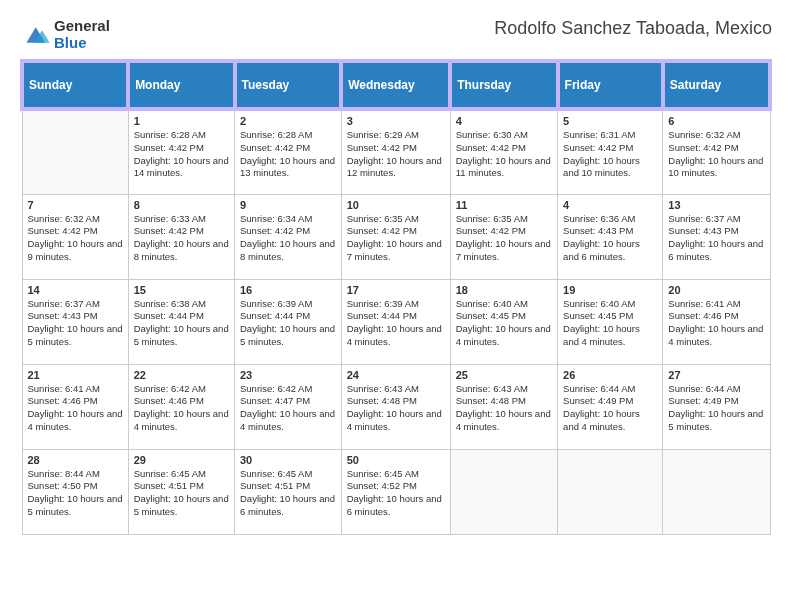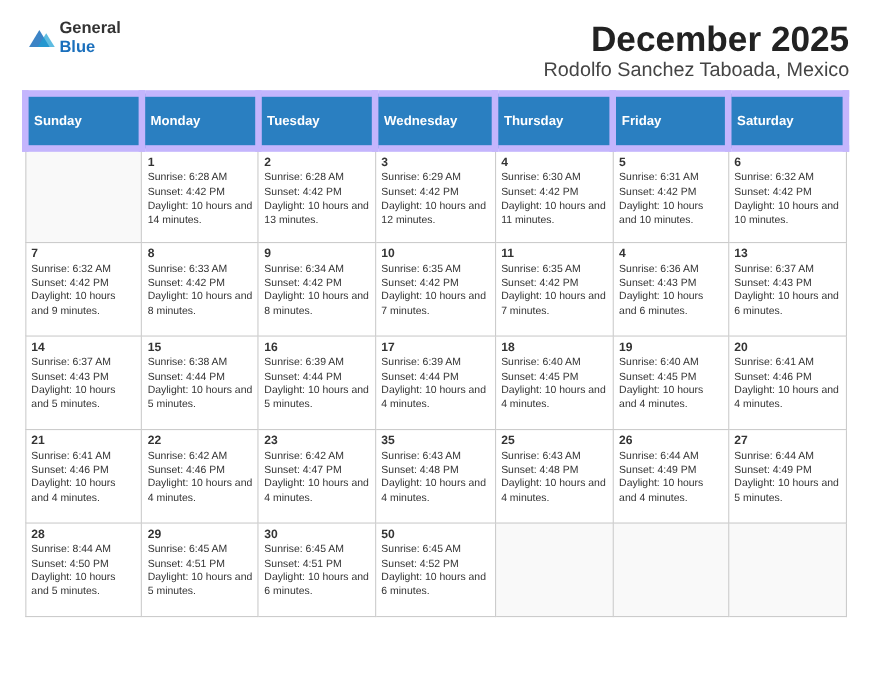--- a/index.html
+++ b/index.html
@@ -65,21 +65,21 @@
       border-collapse: collapse;
       flex: 1;
     }
     .calendar thead th {
       background: #2a7fc1;
       color: #fff;
       font-size: 12px;
       font-weight: bold;
       text-align: left;
       padding: 15px 5px;
-      border: 6px solid #c4b5fd;
+      border: 4px solid #c4b5fd;
     }
     .calendar tbody td {
       border: 1px solid #ccc;
       vertical-align: top;
       padding: 4px 5px;
       width: 113px;
       font-size: 9.5px;
       color: #333;
       height: 85px;
     }
@@ -107,21 +107,20 @@
       <svg class="logo-icon" viewBox="0 0 38 36" xmlns="http://www.w3.org/2000/svg">
         <polygon points="8,28 20,8 32,28" fill="#1a6fbc" opacity="0.85"></polygon>
         <polygon points="18,28 28,12 38,28" fill="#1a9fd4" opacity="0.7"></polygon>
       </svg>
       <div class="logo-text">
         <span class="logo-general">General</span>
         <span class="logo-blue">Blue</span>
       </div>
     </div>
     <div class="title-block">
-      <div class="main-title">December 2025</div>
       <div class="subtitle">Rodolfo Sanchez Taboada, Mexico</div>
     </div>
   </div>
 
   <table class="calendar">
     <thead>
       <tr>
         <th>Sunday</th>
         <th>Monday</th>
         <th>Tuesday</th>
@@ -295,21 +294,21 @@
 and 4 minutes.</div>
           </td>
           <td>
             <span class="day-num">23</span>
             <div class="day-info">Sunrise: 6:42 AM
 Sunset: 4:47 PM
 Daylight: 10 hours
 and 4 minutes.</div>
           </td>
           <td>
-            <span class="day-num">35</span>
+            <span class="day-num">24</span>
             <div class="day-info">Sunrise: 6:43 AM
 Sunset: 4:48 PM
 Daylight: 10 hours
 and 4 minutes.</div>
           </td>
           <td>
             <span class="day-num">25</span>
             <div class="day-info">Sunrise: 6:43 AM
 Sunset: 4:48 PM
 Daylight: 10 hours

